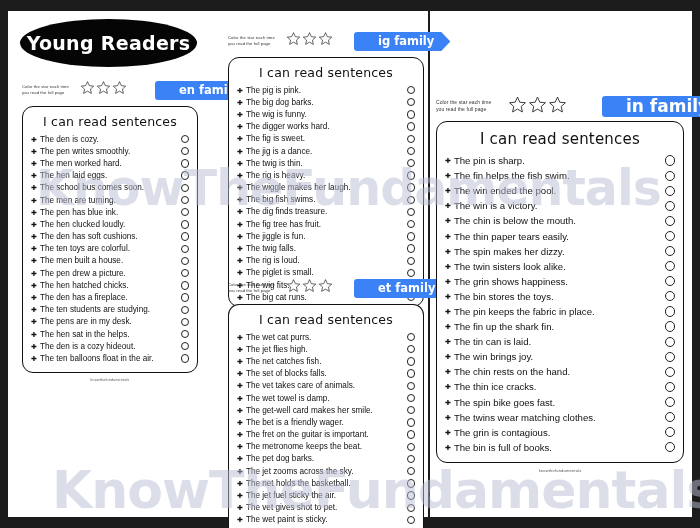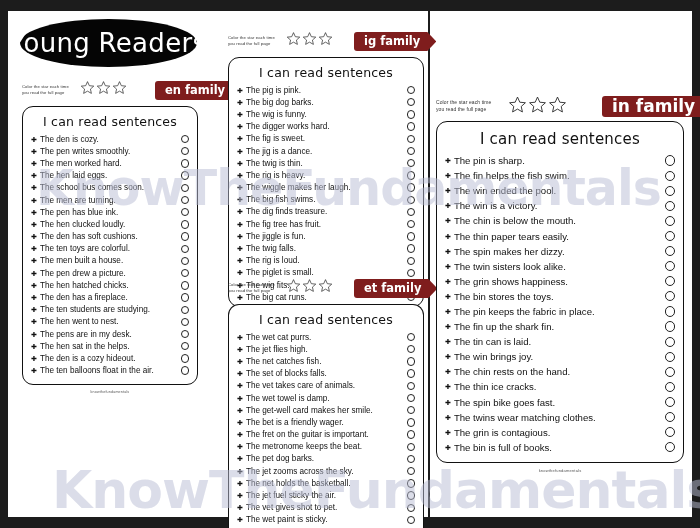--- a/index.html
+++ b/index.html
@@ -54,22 +54,22 @@
     width: 177px; height: 48px;
     background: #050505;
     border-radius: 50% / 50%;
     display: flex;
     align-items: center;
     justify-content: center;
   }
   #brand-badge .brand-text {
     color: #ffffff;
     font-family: "DejaVu Sans", sans-serif;
-    font-weight: normal;
-    font-size: 26px;
+    font-weight: bold;
+    font-size: 19px;
     letter-spacing: 0.3px;
     white-space: nowrap;
   }
 
   
   .worksheet { position: absolute; }
 
   .ws-topbar {
     position: relative;
     height: 26px;
@@ -90,27 +90,27 @@
     position: absolute;
     top: 0;
     display: flex;
     gap: 1px;
   }
   .stars svg { display: block; }
 
   .family-tag {
     position: absolute;
     top: 1px;
-    background: #7f1d1d;
+    background: #3b82f6;
     color: #ffffff;
     font-family: "DejaVu Sans", sans-serif;
     font-weight: bold;
     height: 19px;
     line-height: 19px;
-    padding: 0 9px 0 10px;
+    padding: 0 9px 0 24px;
     font-size: 11.5px;
     white-space: nowrap;
     
     clip-path: polygon(0 0, calc(100% - 9px) 0, 100% 50%, calc(100% - 9px) 100%, 0 100%);
     padding-right: 16px;
     border-radius: 3px 0 0 3px;
   }
 
   
   .ws-card {
@@ -362,27 +362,20 @@
           <div class="sentence-row">
             <div class="sentence-text">
               <span class="bullet">✚</span>
               <span>The ten students are studying.</span>
             </div>
             <span class="check-circle"></span>
           </div>
           <div class="sentence-row">
             <div class="sentence-text">
               <span class="bullet">✚</span>
-              <span>The hen went to nest.</span>
-            </div>
-            <span class="check-circle"></span>
-          </div>
-          <div class="sentence-row">
-            <div class="sentence-text">
-              <span class="bullet">✚</span>
               <span>The pens are in my desk.</span>
             </div>
             <span class="check-circle"></span>
           </div>
           <div class="sentence-row">
             <div class="sentence-text">
               <span class="bullet">✚</span>
               <span>The hen sat in the helps.</span>
             </div>
             <span class="check-circle"></span>

